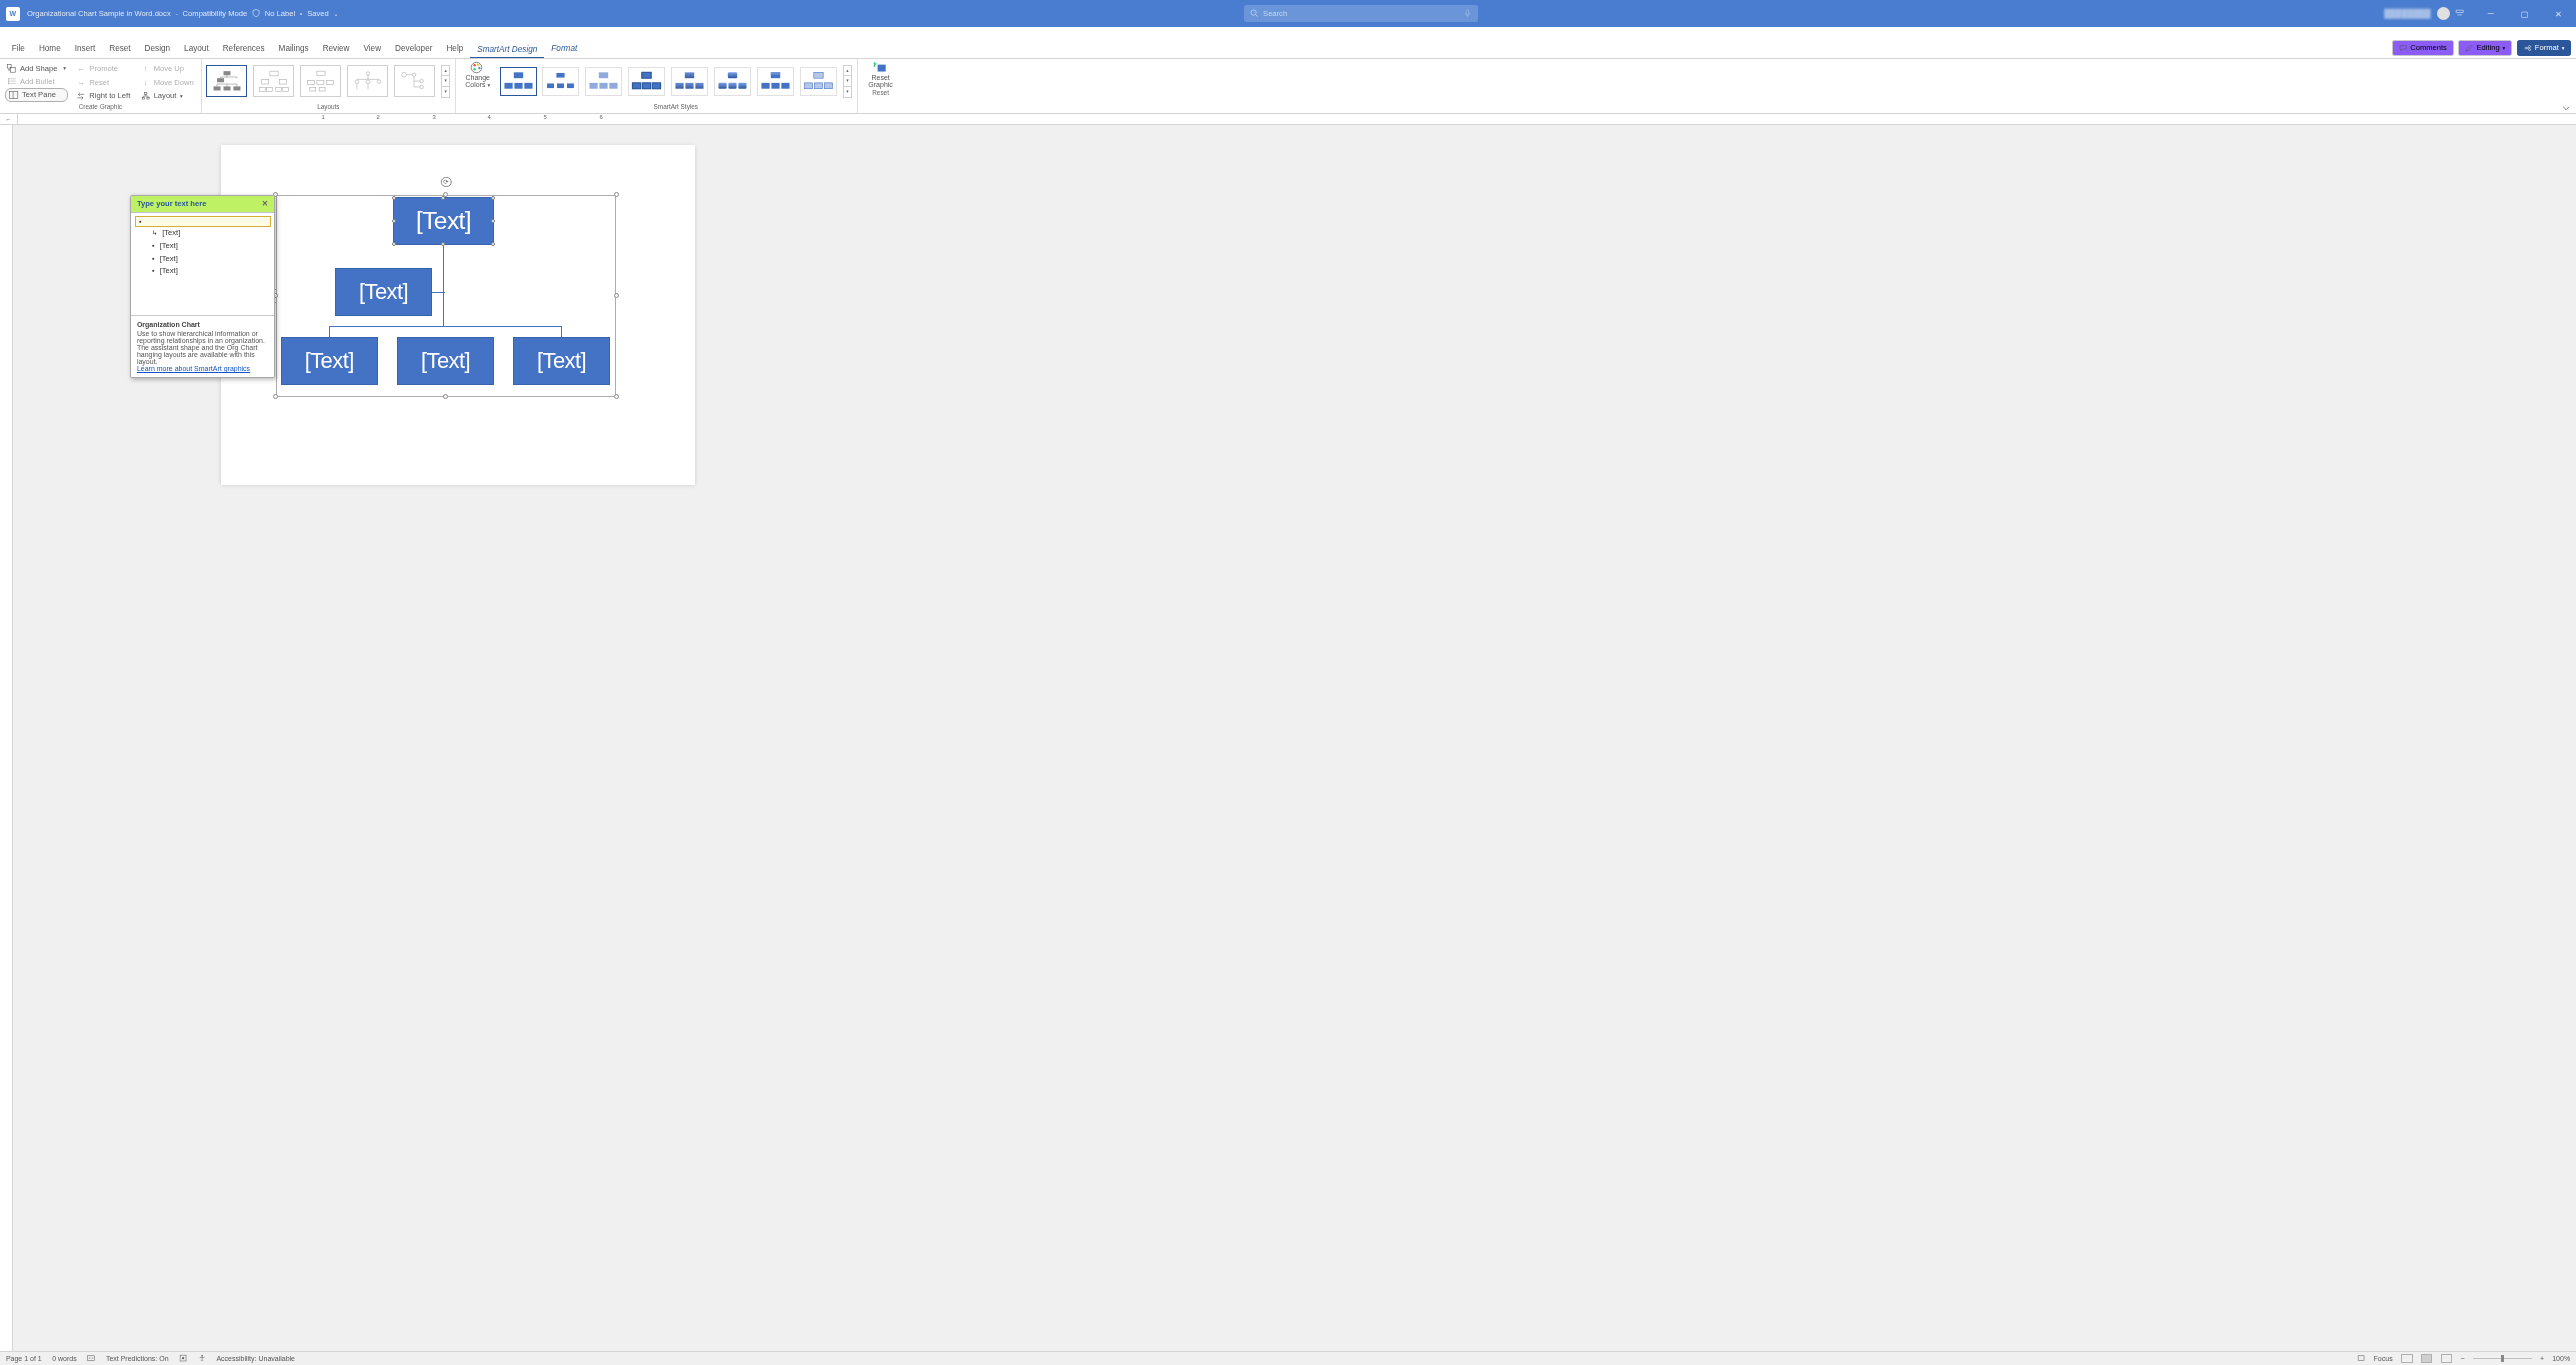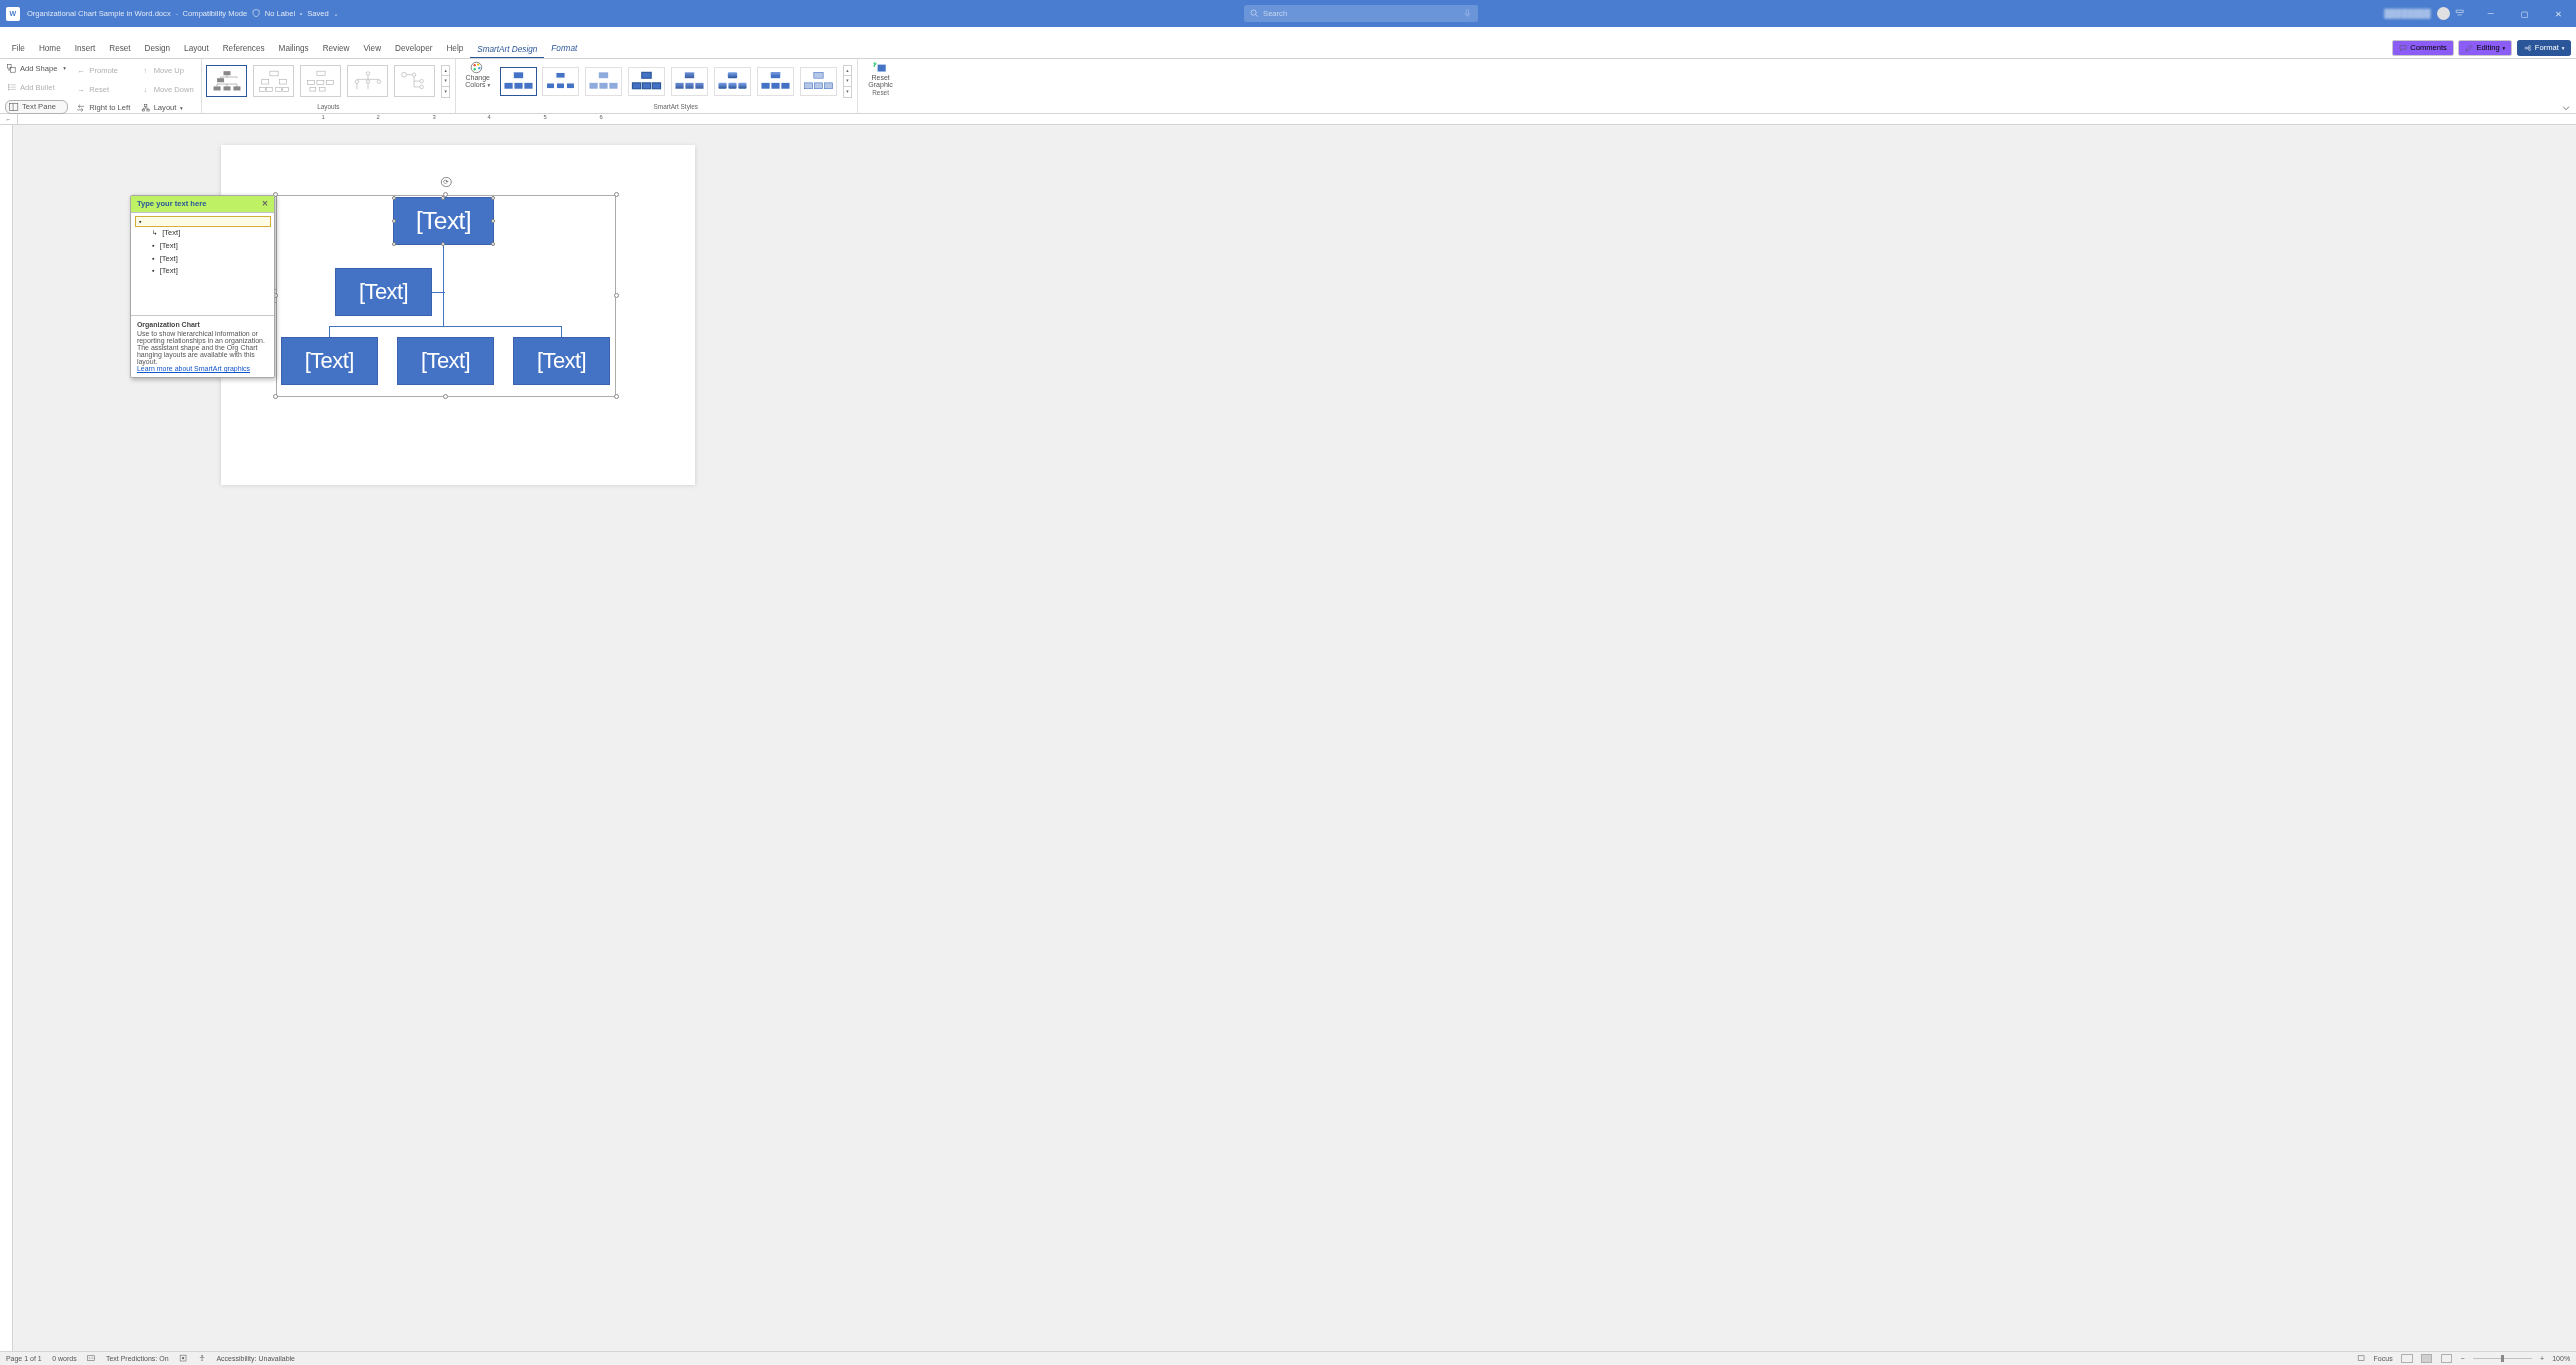--- a/index.html
+++ b/index.html
@@ -27,21 +27,21 @@
 .ribbon-tabs .btn.share { background: #2b579a; color: #fff; border-color: #2b579a; }
 
 
 .ribbon { background: #fff; height: 55px; display: flex; border-bottom: 0.6px solid #d4d4d4; box-shadow: 0 1.2px 1.8px rgba(0,0,0,.08); }
 .ribbon-group { border-right: 0.6px solid #e0e0e0; padding: 2.3px 4.7px; display: flex; flex-direction: column; }
 .ribbon-group .group-body { flex: 1; display: flex; gap: 5.9px; }
 .ribbon-group .group-label { text-align: center; font-size: 6.4px; color: #666; padding: 1.2px 0; }
 .rbtn { font-size: 7.6px; color: #555; display: flex; align-items: center; gap: 3.5px; padding: 1.2px 2.3px; }
 .rbtn.disabled { color: #b0b0b0; }
 .rbtn .icon { width: 9.4px; height: 9.4px; display: inline-flex; align-items: center; justify-content: center; }
-.rbtn-col { display: flex; flex-direction: column; gap: 7px; justify-content: flex-end; padding-top: 1.2px; }
+.rbtn-col { display: flex; flex-direction: column; gap: 1px; justify-content: space-between; padding-top: 1.2px; }
 .text-pane-btn { border: 0.6px solid #b0b0b0; border-radius: 6px; padding: 1.2px 3.5px; background: #f8f8f8; }
 
 .layouts-gallery { display: flex; gap: 2.3px; align-items: center; }
 .layout-thumb { width: 41px; height: 32px; border: 0.6px solid #d0d0d0; display: flex; align-items: center; justify-content: center; }
 .layout-thumb.selected { border: 1.2px solid #2b579a; }
 .gallery-arrows { display: flex; flex-direction: column; border: 0.6px solid #d0d0d0; width: 9.4px; }
 .gallery-arrows span { height: 10.5px; display: flex; align-items: center; justify-content: center; font-size: 4.7px; color: #666; border-bottom: 0.6px solid #d0d0d0; }
 .gallery-arrows span:last-child { border-bottom: none; }
 
 .change-colors { display: flex; flex-direction: column; align-items: center; justify-content: center; padding: 0 4.7px; font-size: 7px; color: #555; }

